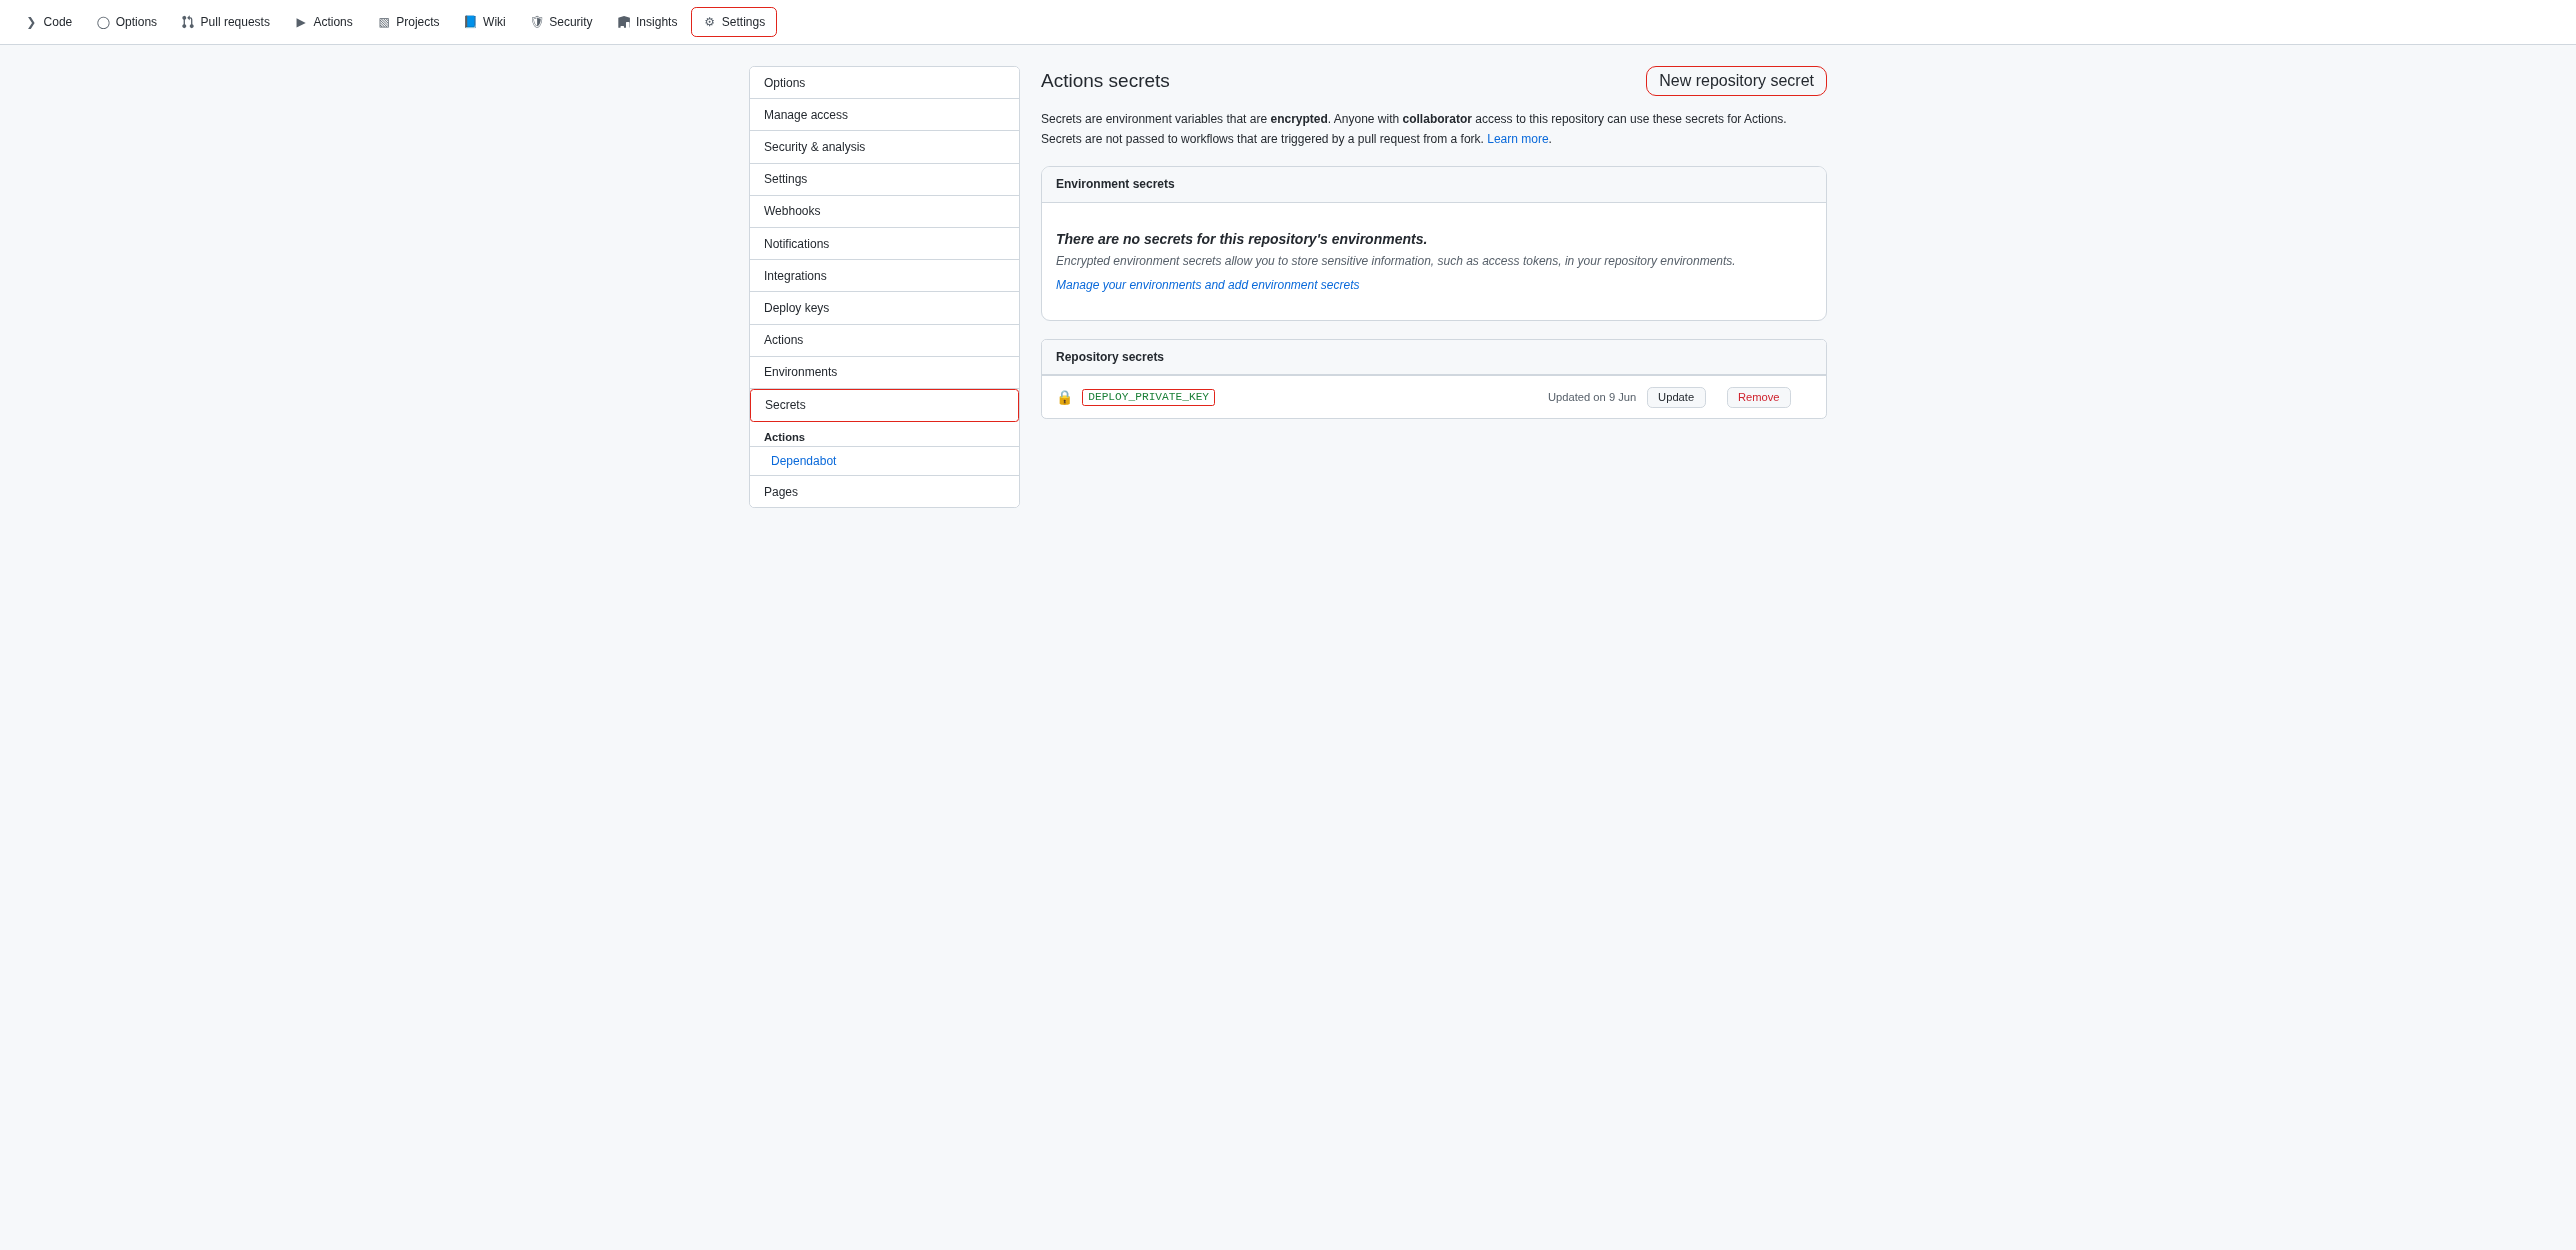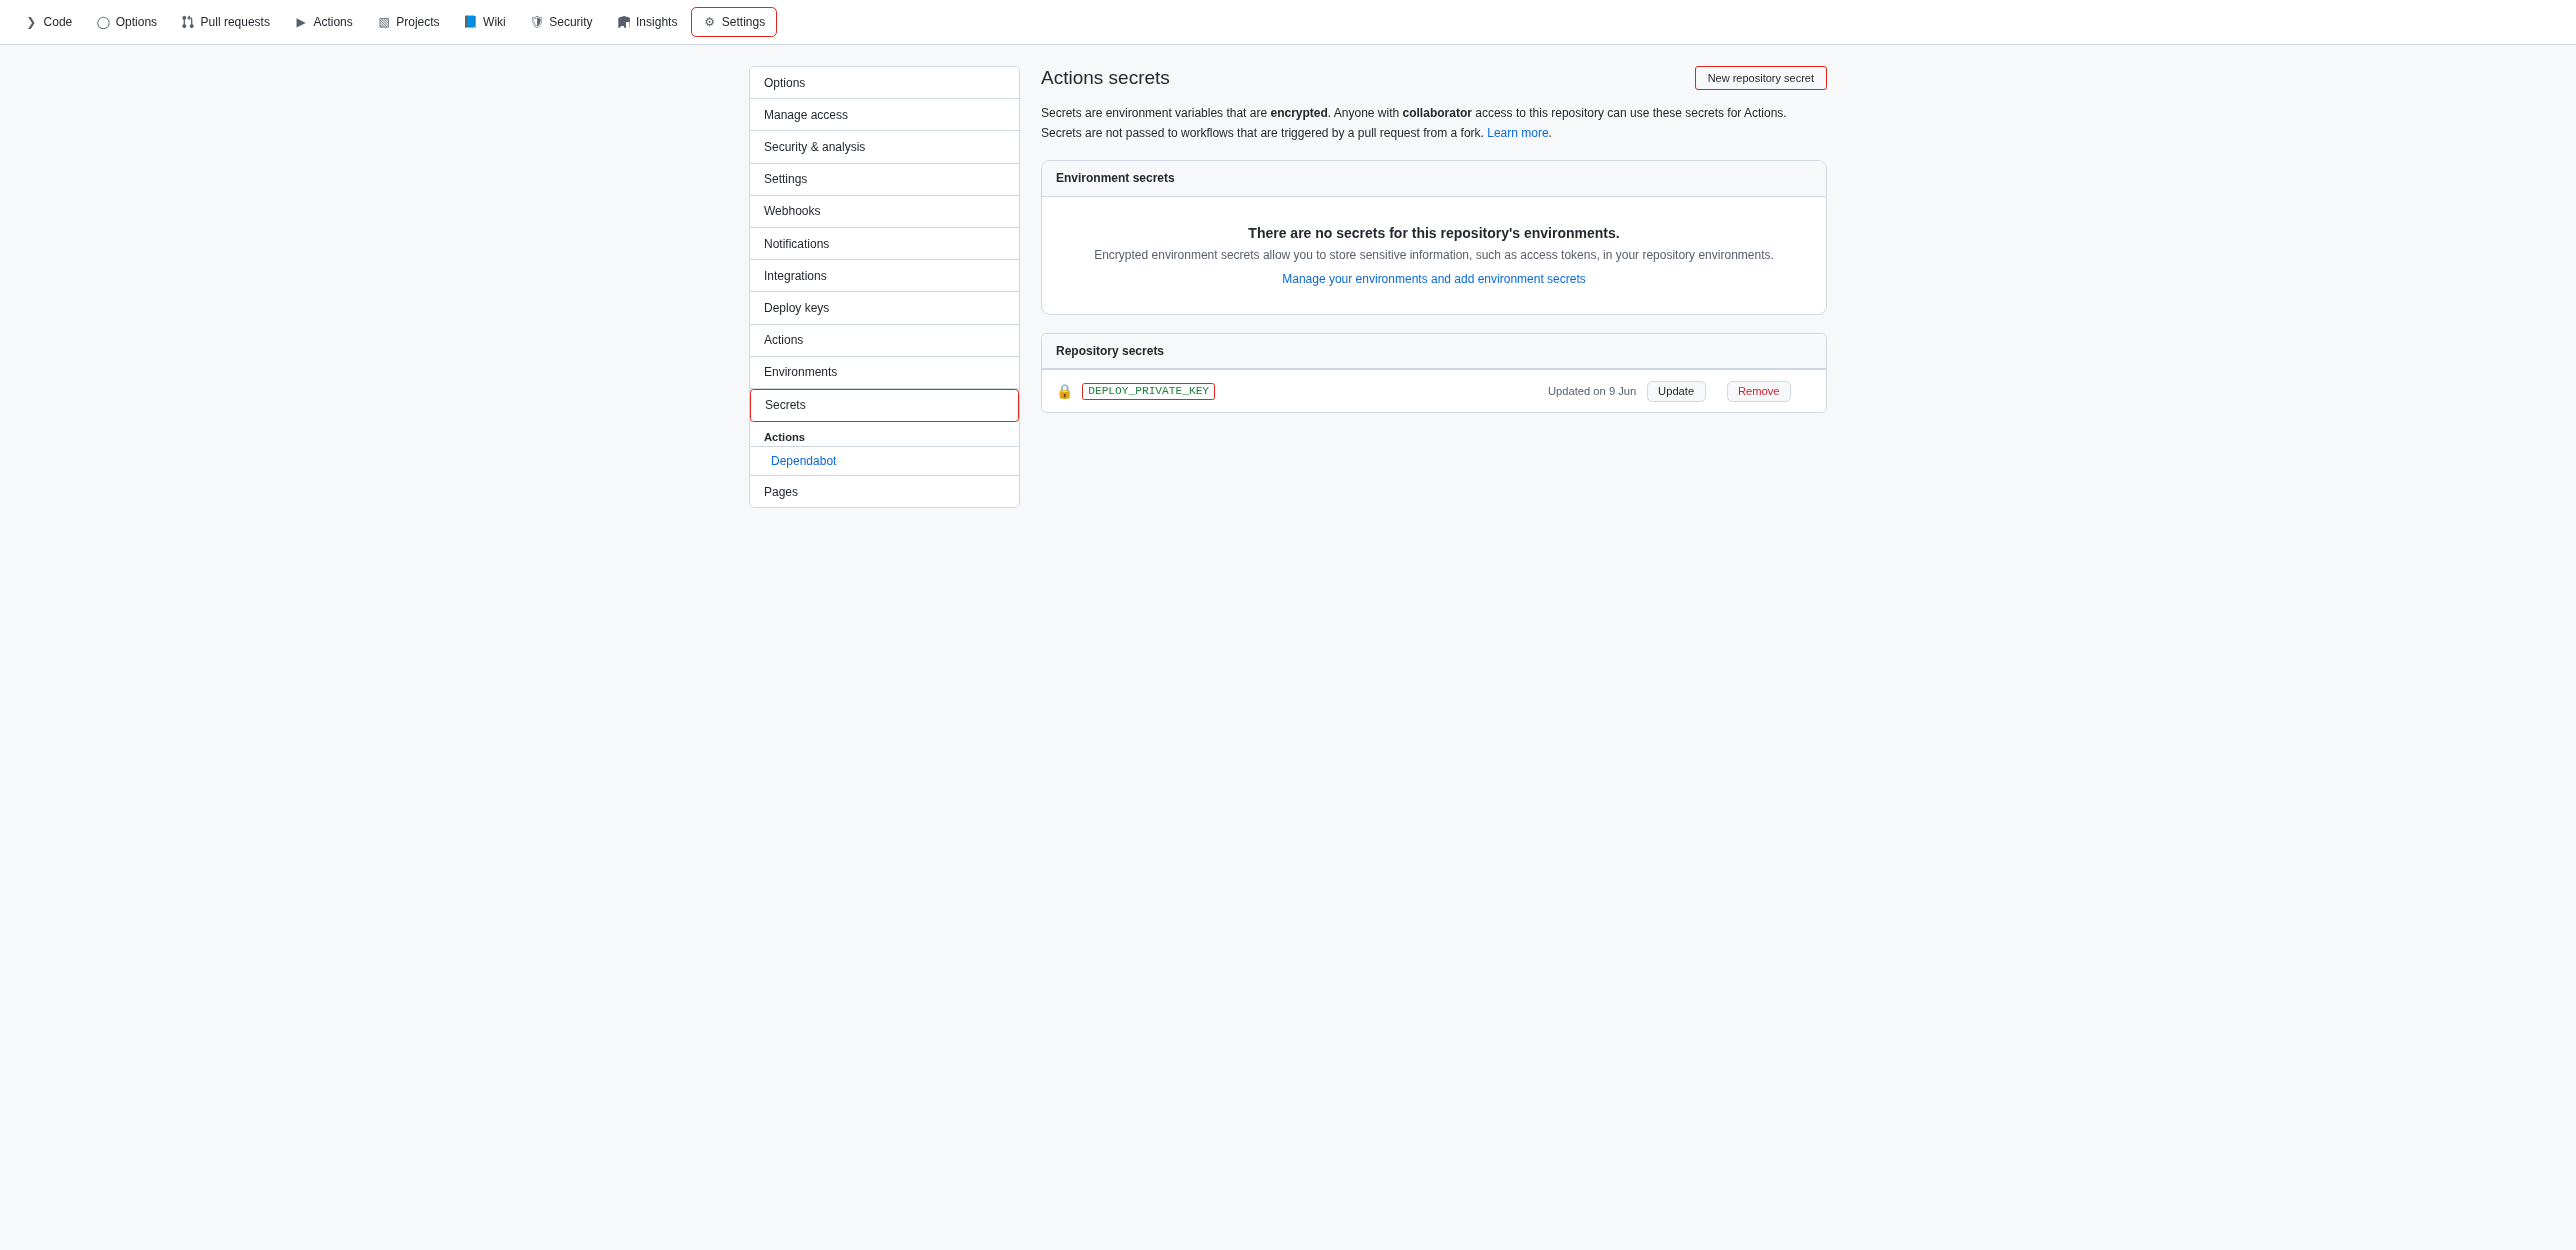--- a/index.html
+++ b/index.html
@@ -120,26 +120,26 @@
       justify-content: space-between;
       margin-bottom: 14px;
     }
     .page-title {
       font-size: 19px;
       font-weight: 400;
       color: #24292f;
     }
     .new-secret-btn {
       padding: 5.2px 12px;
-      font-size: 11px;
+      font-size: 16px;
       font-weight: 500;
       color: #24292f;
       background: #f6f8fa;
       border: 1.7px solid #e1241a;
-      border-radius: 3px;
+      border-radius: 10px;
       cursor: pointer;
       white-space: nowrap;
     }
 
     .description {
       font-size: 12px;
       color: #24292f;
       line-height: 1.6;
       margin-bottom: 17.3px;
     }
@@ -158,21 +158,21 @@
     }
     .section-header {
       padding: 10.4px 14px;
       font-weight: 600;
       font-size: 12px;
       border-bottom: 0.9px solid #d0d7de;
       background: #f6f8fa;
     }
     .section-body {
       padding: 28px 14px;
-      text-align: center;
+      font-style: italic;
     }
     .no-secrets-title {
       font-weight: 600;
       font-size: 14px;
       color: #24292f;
       margin-bottom: 7px;
     }
     .no-secrets-desc {
       font-size: 12px;
       color: #57606a;

